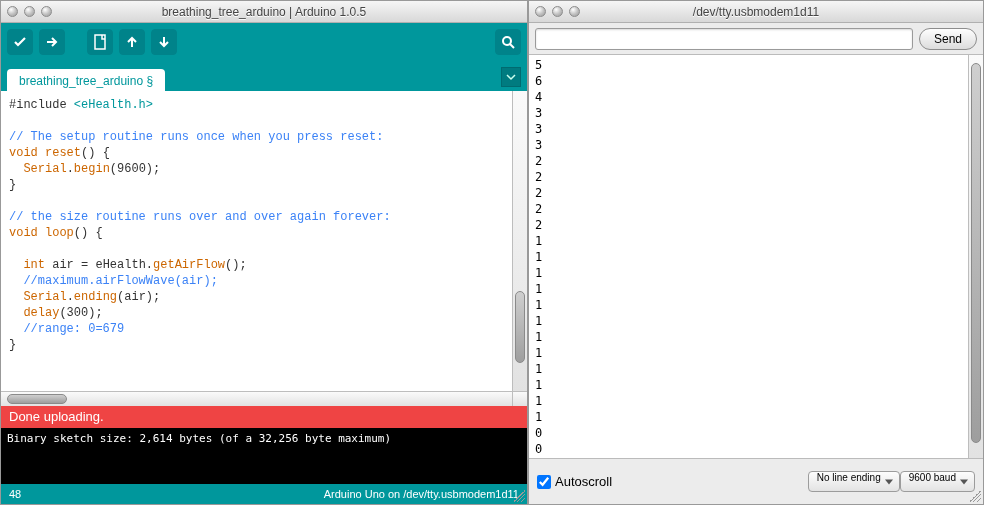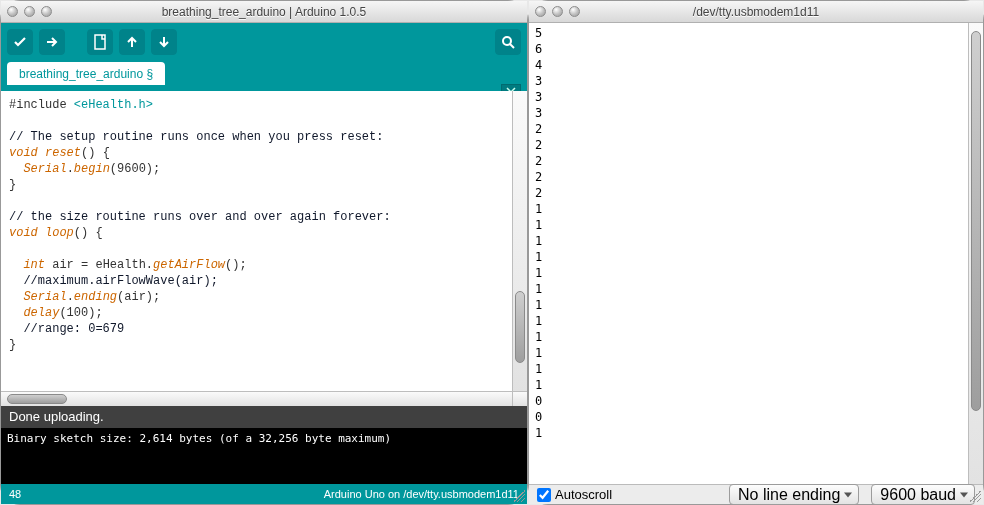--- a/index.html
+++ b/index.html
@@ -8,53 +8,53 @@
 .window-left { width: 528px; height: 505px; }
 .window-right { width: 456px; height: 505px; }
 .title-bar { height: 22px; background: linear-gradient(#f6f6f6,#d8d8d8); display: flex; align-items: center; border-bottom: 1px solid #b0b0b0; padding: 0 6px; position: relative; }
 .traffic { display: flex; gap: 6px; }
 .tl { width: 11px; height: 11px; border-radius: 50%; background: radial-gradient(circle at 35% 30%, #fff 0%, #bfbfbf 55%, #9a9a9a 100%); border: 1px solid #8d8d8d; }
 .title-text { position: absolute; left: 0; right: 0; text-align: center; color: #444; font-size: 12px; text-shadow: 0 1px 0 #fff; pointer-events: none; }
 .toolbar { height: 38px; background: #00979c; display: flex; align-items: center; padding: 0 6px; gap: 6px; }
 .tbtn { width: 26px; height: 26px; border-radius: 4px; background: #00838a; border: 1px solid #00838a; display: flex; align-items: center; justify-content: center; cursor: pointer; }
 .tbtn svg { display: block; }
 .tspacer { flex: 1; }
-.tabrow { height: 30px; background: #00979c; display: flex; align-items: flex-start; padding: 0 6px; flex-direction: column; }
+.tabrow { height: 30px; background: #00979c; display: flex; align-items: flex-end; padding: 0 6px; }
 .tab { background: #fff; color: #00979c; font-size: 12px; padding: 5px 12px 4px; border-top-left-radius: 4px; border-top-right-radius: 4px; position: relative; top: 1px; }
 .tabrow .dd { margin-left: auto; width: 20px; height: 20px; background: #007b80; border:1px solid #006b70; margin-bottom:4px; display:flex; align-items:center; justify-content:center; cursor:pointer; }
 .editor-wrap { flex:1; display:flex; background:#fff; overflow:hidden; }
 .editor { flex:1; padding: 6px 8px; font-family: Monaco, "Courier New", monospace; font-size: 12px; line-height: 16px; white-space: pre; overflow: auto; color:#333; } 
-.kw-orange { color: #cc6600; font-style: italic; }
+.kw-orange { color: #cc6600; }
 .kw-teal { color: #00979c; }
-.kw-gray { color: #0f172a; }
+.kw-gray { color: #3b82f6; }
 .scroll-v { width: 15px; background: linear-gradient(#fafafa,#e2e2e2); border-left:1px solid #bdbdbd; position:relative; }
 .scroll-thumb { position:absolute; left:2px; right:2px; top:200px; height:72px; background:linear-gradient(#cfcfcf,#9e9e9e); border:1px solid #8a8a8a; border-radius:7px; }
 .scroll-h { height: 15px; background: linear-gradient(#fafafa,#e2e2e2); border-top:1px solid #bdbdbd; display:flex; }
 .scroll-h .corner { width:15px; border-left:1px solid #bdbdbd; }
 .scroll-h .track { flex:1; position:relative; }
 .scroll-h .hthumb { position:absolute; top:2px; bottom:2px; left:6px; width:60px; background:linear-gradient(#cfcfcf,#9e9e9e); border:1px solid #8a8a8a; border-radius:7px; }
-.status-teal { height: 22px; background: #404040; color:#fff; font-size:13px; padding:3px 8px; }
+.status-teal { height: 22px; background: #ef4444; color:#fff; font-size:13px; padding:3px 8px; }
 .console { height: 56px; background:#000; color:#fff; font-family: Monaco, monospace; font-size:11px; padding:4px 6px; overflow:auto; }
 .footer { height: 20px; background: #00979c; color:#fff; display:flex; align-items:center; padding:0 8px; font-size:11px;text-align:center; }
 .footer .right { margin-left:auto; }
 
 .sm-top { height: 32px; display:flex; align-items:center; padding:4px 6px; gap:6px; background:#ececec; border-bottom:1px solid #bbb; }
 .sm-input { flex:1; height:22px; border:1px solid #9a9a9a; border-radius:3px; background:#fff; padding:0 4px; box-shadow: inset 0 1px 2px rgba(0,0,0,.15); }
 .sm-send { height:22px; padding:0 14px; border:1px solid #8d8d8d; border-radius:12px; background:linear-gradient(#fefefe,#dcdcdc); font-size:12px; cursor:pointer; }
 .sm-output-wrap { flex:1; display:flex; overflow:hidden; }
 .sm-output { flex:1; padding:2px 6px; font-family: Monaco, monospace; font-size:12px; line-height:16px; white-space:pre; overflow:auto; background:#fff; }
-.sm-bottom { height: 20px; background:#ececec; border-top:1px solid #bbb; display:flex; align-items:center; padding:0 8px; gap:12px; }
-.sm-select { height:21px; border:1px solid #9c9c9c; border-radius:4px; background:linear-gradient(#fdfdfd,#e3e3e3); padding:0 18px 0 8px; font-size:16px; cursor:pointer; position:relative; display:flex; align-items:flex-end; }
+.sm-bottom { height: 46px; background:#ececec; border-top:1px solid #bbb; display:flex; align-items:center; padding:0 8px; }
+.sm-select { height:21px; border:1px solid #9c9c9c; border-radius:4px; background:linear-gradient(#fdfdfd,#e3e3e3); padding:0 18px 0 8px; font-size:10px; cursor:pointer; position:relative; display:flex; align-items:flex-start; }
 .sm-select:after { content:""; position:absolute; right:6px; top:50%; width:0; height:0; border-left:4px solid transparent; border-right:4px solid transparent; border-top:5px solid #555; transform:translateY(-50%); }
 .chk { display:flex; align-items:center; gap:4px; font-size:13px; }
 .chk input { width:14px; height:14px; }
 .sm-bottom .spacer { flex:1; }
 .resize { position:absolute; right:2px; bottom:2px; width:12px; height:12px; background:
   linear-gradient(135deg, transparent 0 50%, #999 50% 55%, transparent 55% 65%, #999 65% 70%, transparent 70% 80%, #999 80% 85%, transparent 85%); }
-.window { position:relative;border-radius:20px; }
+.window { position:relative; }
 </style>
 </head>
 <body>
 
 <div class="window window-left">
   <div class="title-bar">
     <div class="traffic">
       <div class="tl"></div>
       <div class="tl"></div>
       <div class="tl"></div>
@@ -115,21 +115,21 @@
 </span><span class="kw-orange">void</span><span> </span><span class="kw-orange">reset</span><span>() {
   </span><span class="kw-orange">Serial</span><span>.</span><span class="kw-orange">begin</span><span>(9600);
 }
 
 </span><span class="kw-gray">// the size routine runs over and over again forever:</span><span>
 </span><span class="kw-orange">void</span><span> </span><span class="kw-orange">loop</span><span>() {
 
   </span><span class="kw-orange">int</span><span> air = eHealth.</span><span class="kw-orange">getAirFlow</span><span>();
 </span><span class="kw-gray">  //maximum.airFlowWave(air);</span><span>
   </span><span class="kw-orange">Serial</span><span>.</span><span class="kw-orange">ending</span><span>(air);
-  </span><span class="kw-orange">delay</span><span>(100);
+  </span><span class="kw-orange">delay</span><span>(300);
 </span><span class="kw-gray">  //range: 0=679</span><span>
 }
 </span></div>
     <div class="scroll-v">
         <div class="scroll-thumb"></div>
       </div>
   </div>
   <div class="scroll-h">
     <div class="track">
         <div class="hthumb"></div>
@@ -149,20 +149,24 @@
 <div class="window window-right">
   <div class="title-bar">
     <div class="traffic">
       <div class="tl"></div>
       <div class="tl"></div>
       <div class="tl"></div>
     </div>
     <div class="title-text">/dev/tty.usbmodem1d11</div>
   </div>
 
+  <div class="sm-top">
+    <input class="sm-input" type="text" value="" style="">
+    <button class="sm-send">Send</button>
+  </div>
 
   <div class="sm-output-wrap">
     <div class="sm-output" id="sm-output">5
 6
 4
 3
 3
 3
 2
 2

